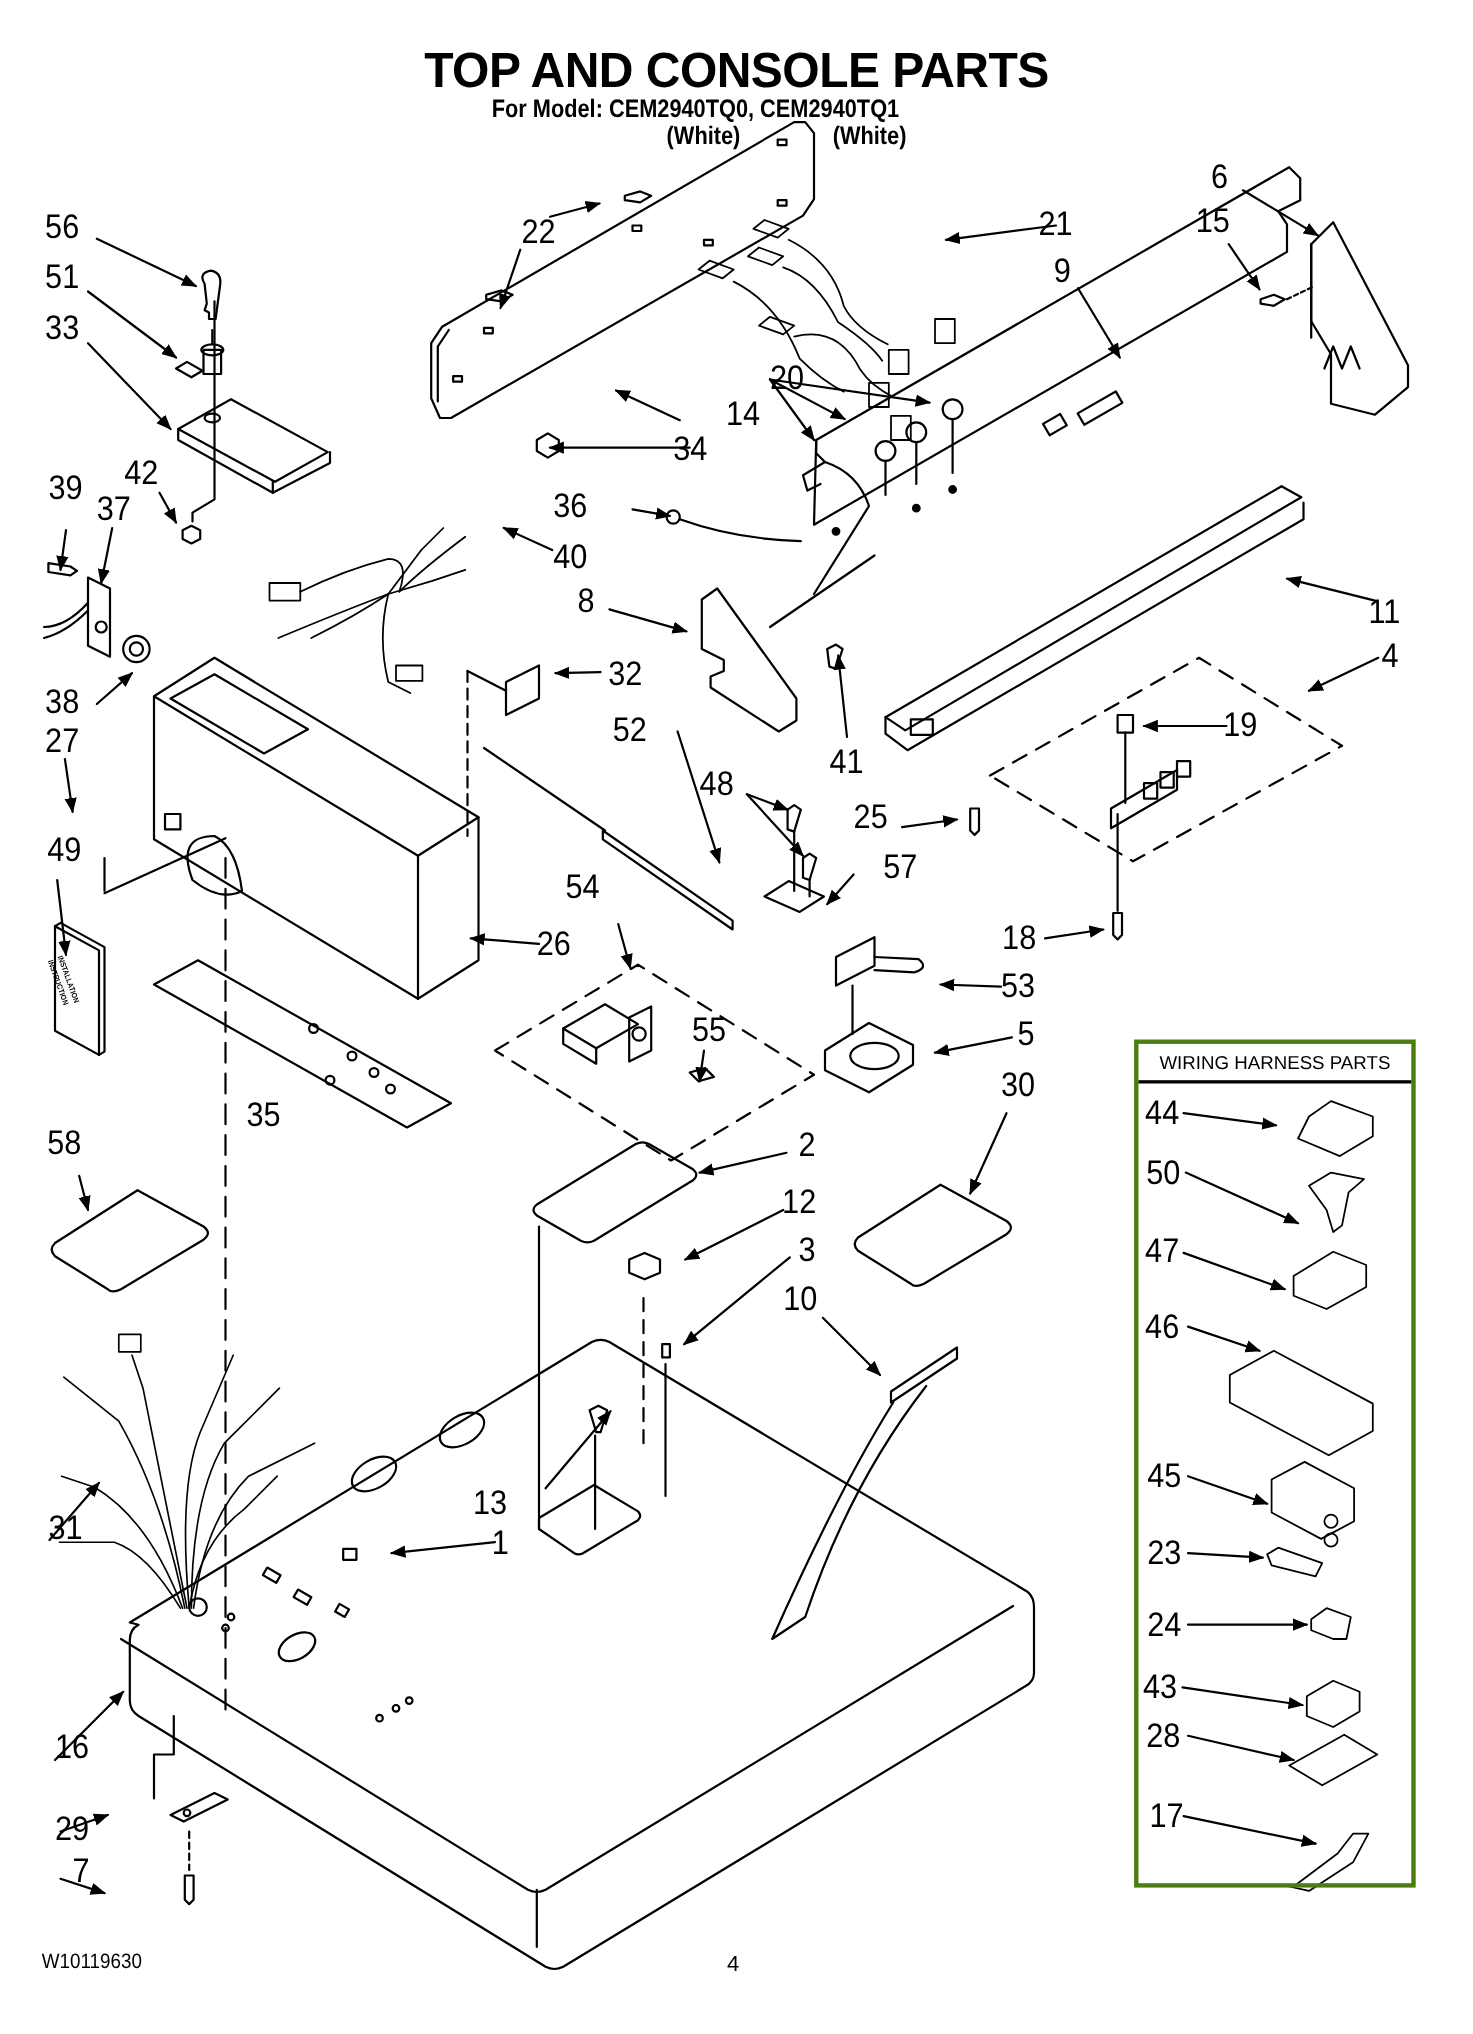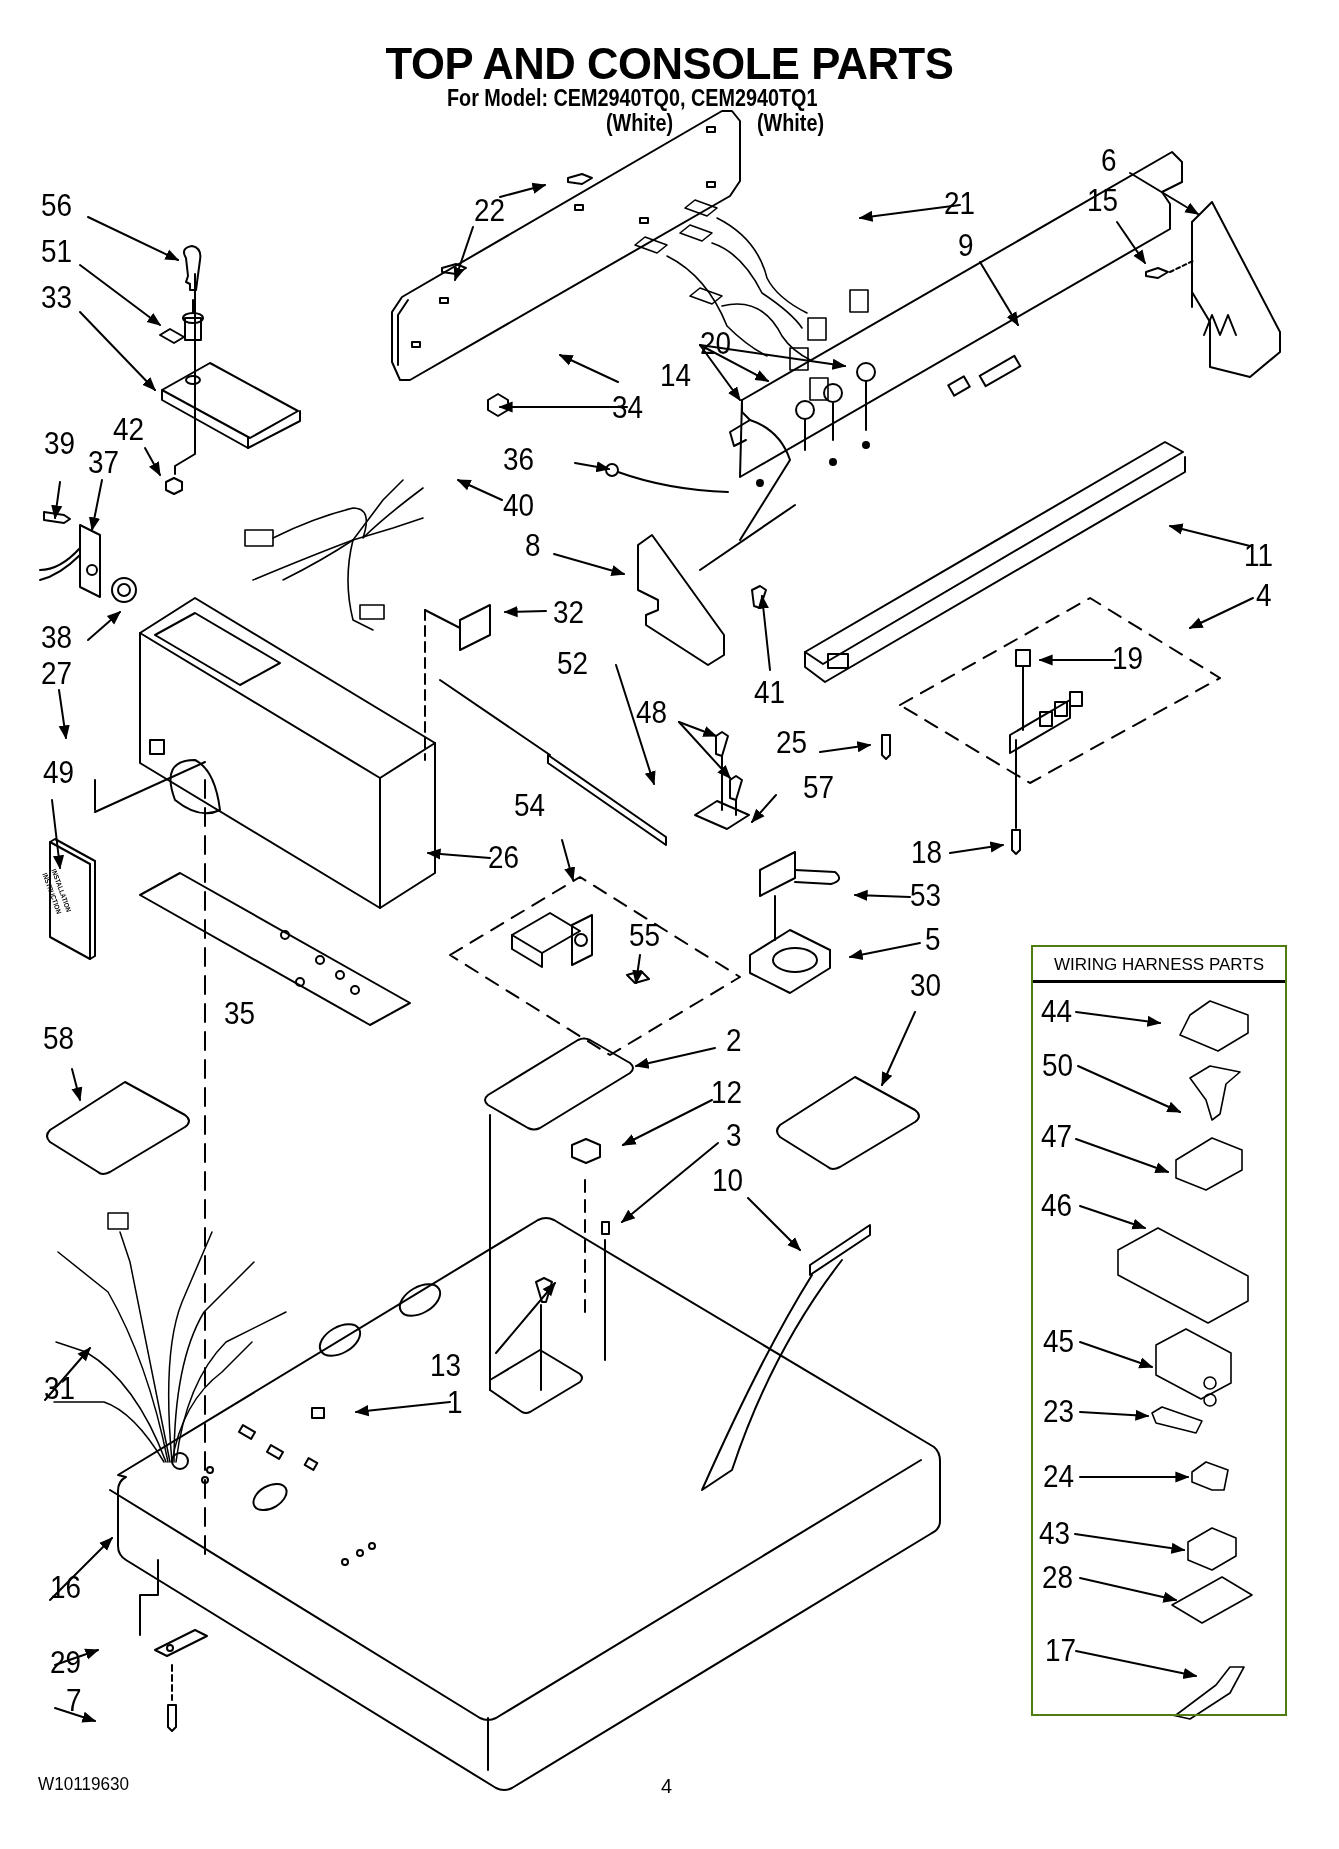--- a/index.html
+++ b/index.html
@@ -2,21 +2,21 @@
 <html><head>
 <meta charset="utf-8">
 <style>
   html, body { margin:0; padding:0; background:#ffffff; }
   body { width:1339px; height:1849px; position:relative; overflow:hidden; font-family:"Liberation Sans", sans-serif; color:#000; }
   .title { position:absolute; left:0; width:1339px; top:38px; text-align:center; font-weight:bold; font-size:45px; letter-spacing:-0.5px; transform:scaleX(0.97); }
   .subtitle { position:absolute; left:447px; top:85px; font-weight:bold; font-size:23px; transform:scaleX(0.86); transform-origin:left top; white-space:nowrap; }
   .color-lbl { position:absolute; top:110px; font-weight:bold; font-size:23px; transform:scaleX(0.86); transform-origin:left top; white-space:nowrap; }
   .callout { position:absolute; font-size:31px; line-height:31px; font-weight:normal; white-space:nowrap; transform:scaleX(0.9); transform-origin:left top; }
   svg.art { position:absolute; left:0; top:0; }
-  .harness-box { position:absolute; left:1031px; top:945px; width:256px; height:771px; border:2px solid #4d7c0f; box-sizing:border-box; }
+  .harness-box { position:absolute; left:1031px; top:945px; width:256px; height:771px; border:4px solid #4d7c0f; box-sizing:border-box; }
   .harness-head { position:absolute; left:0; top:0; width:100%; height:36px; border-bottom:3px solid #000; box-sizing:border-box; text-align:center; font-size:17px; line-height:36px; }
   .footer-id { position:absolute; left:38px; top:1773px; font-size:19px; transform:scaleX(0.9); transform-origin:left top; }
   .page-num { position:absolute; left:661px; top:1775px; font-size:20px; }
   .book-text { position:absolute; font-size:7px; font-weight:bold; transform-origin:left top; white-space:nowrap; }
 </style>
 </head>
 <body>
 
 <div class="title">TOP AND CONSOLE PARTS</div>
 <div class="subtitle">For Model: CEM2940TQ0, CEM2940TQ1</div>

